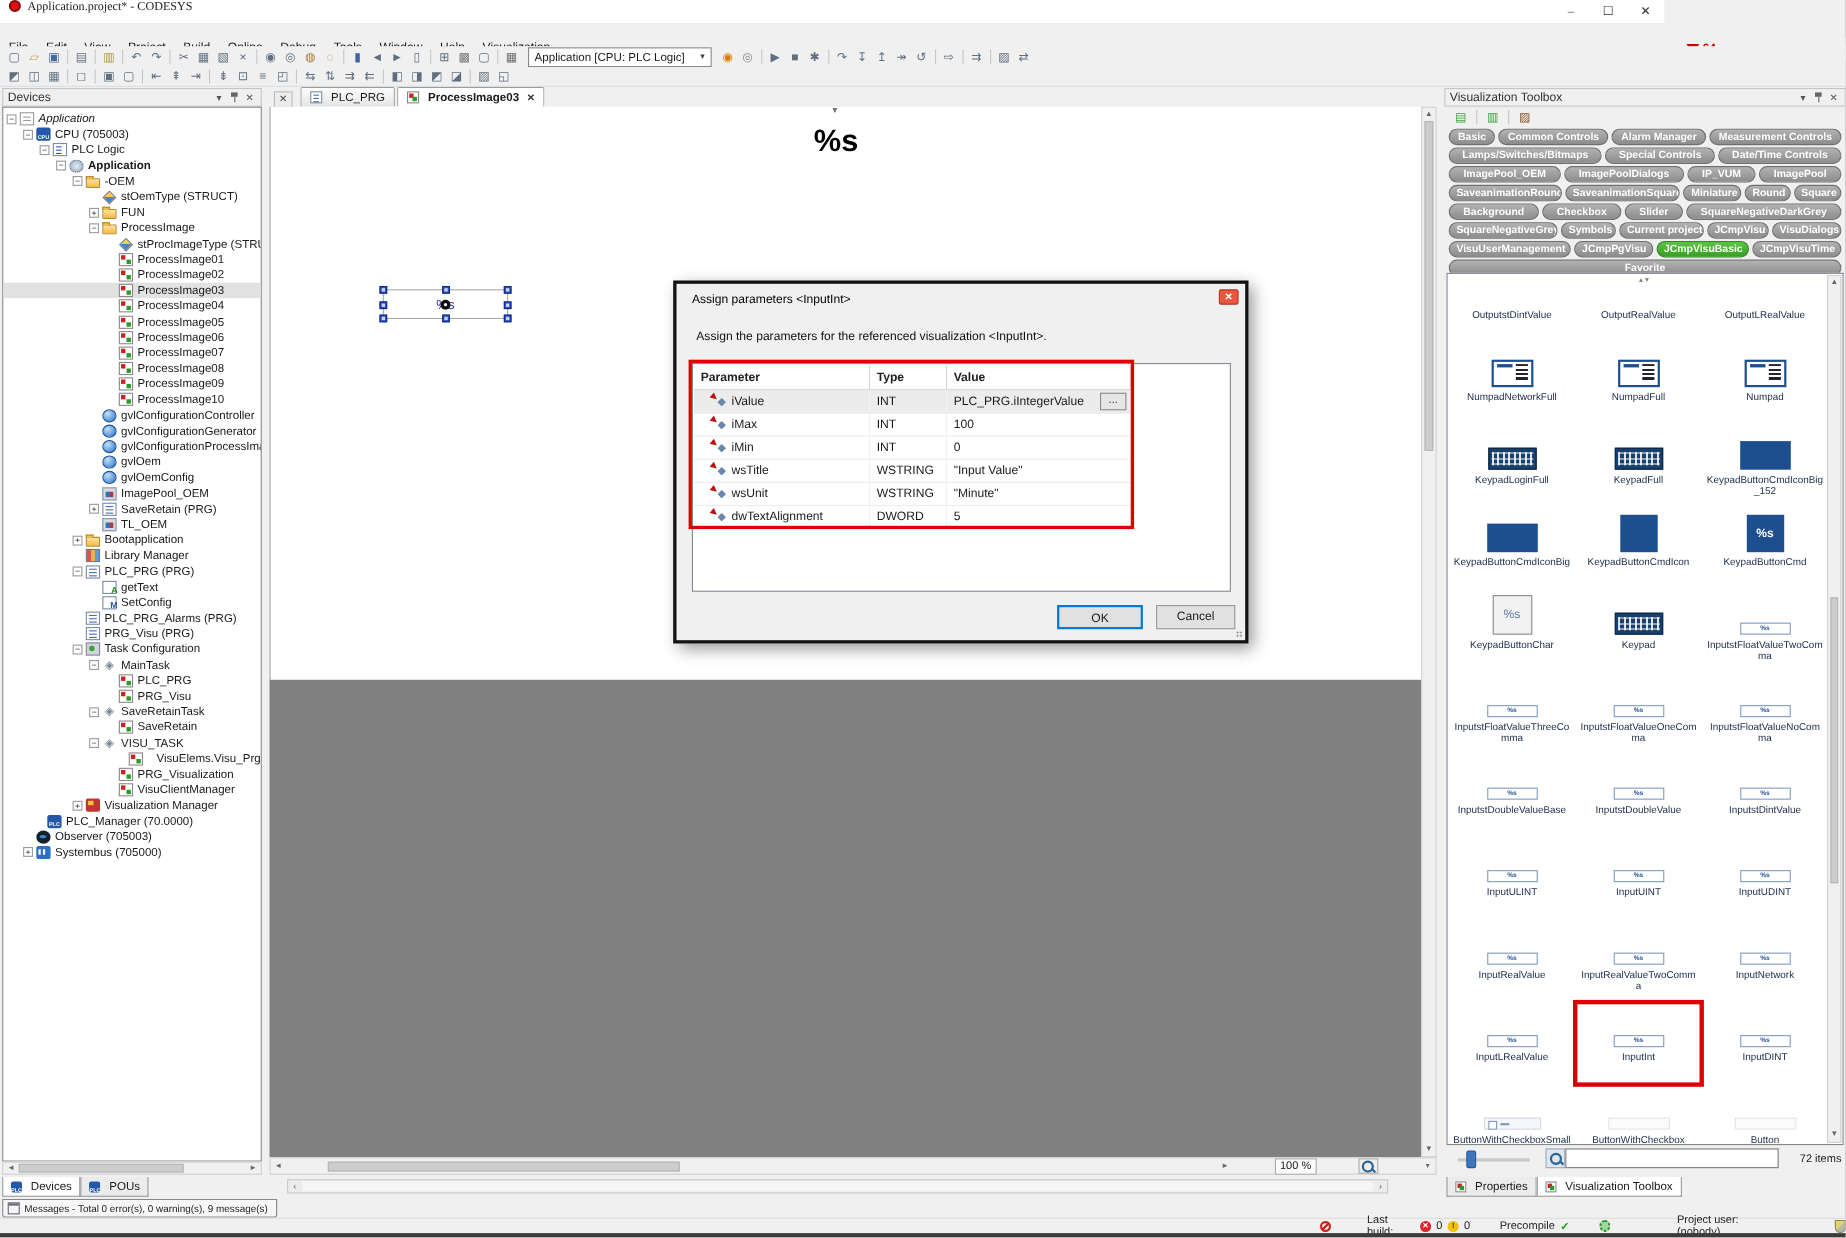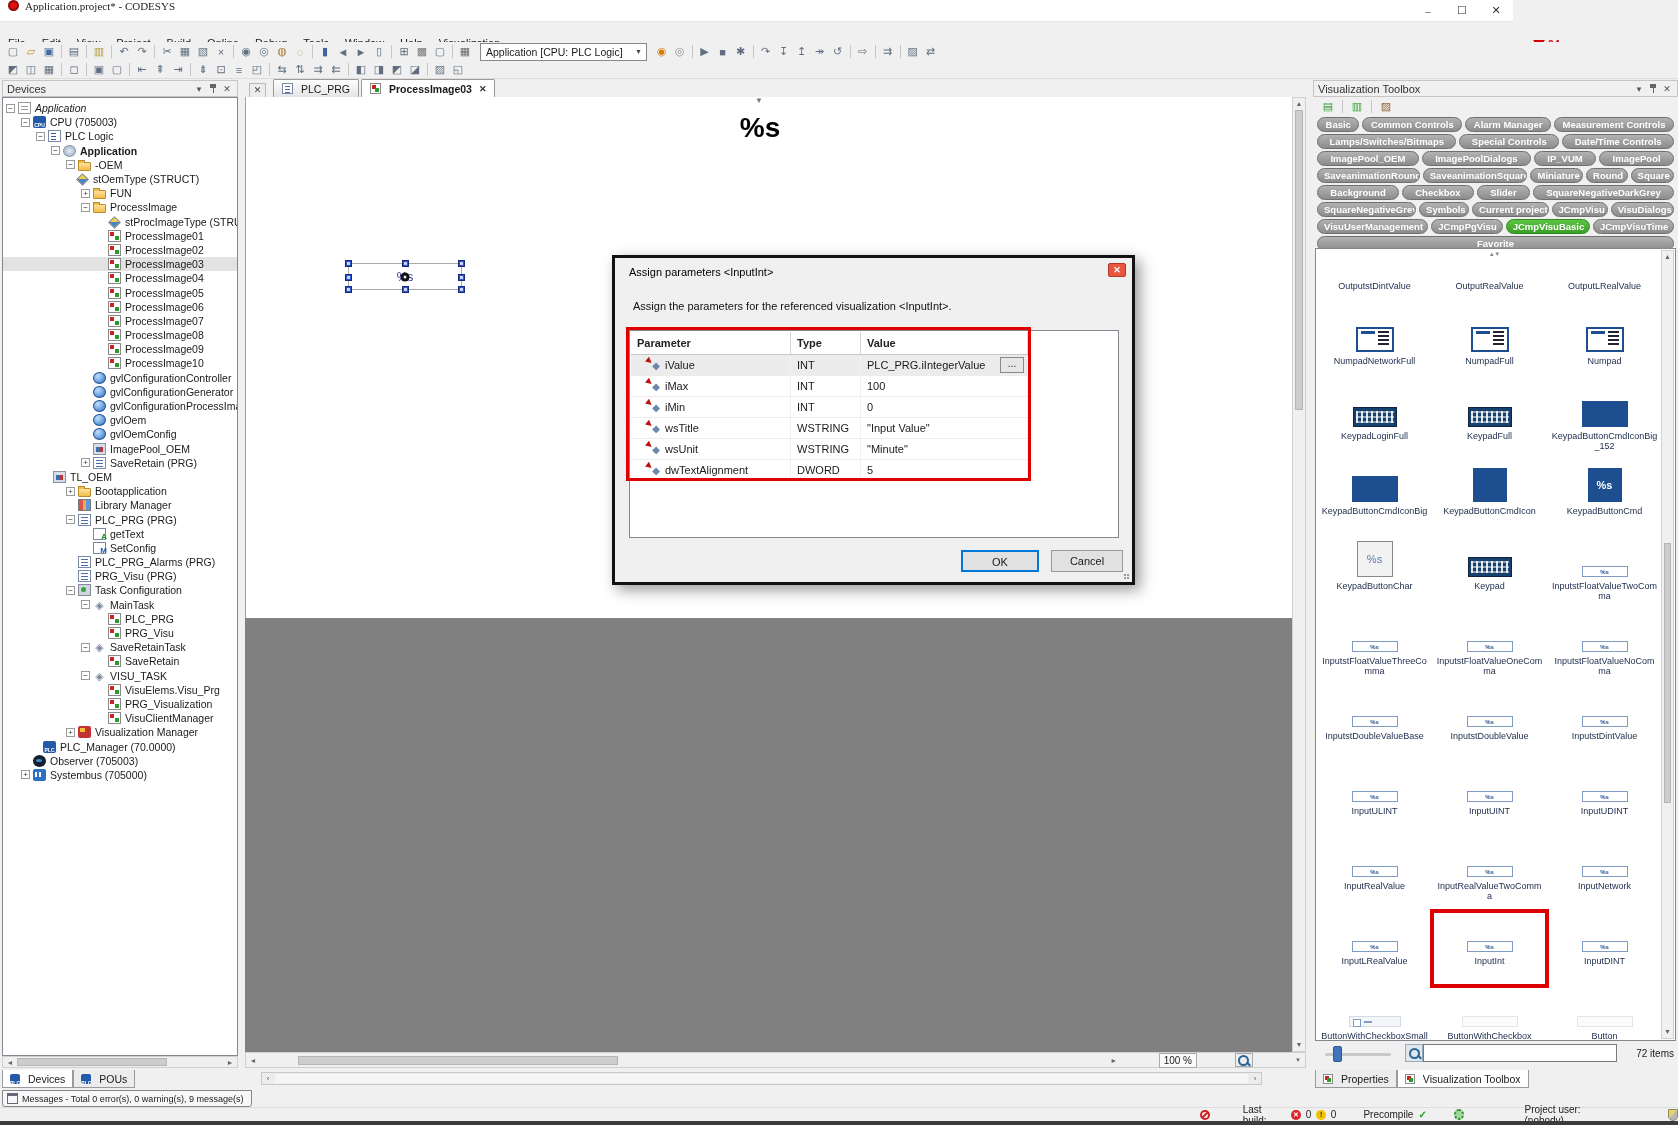--- a/index.html
+++ b/index.html
@@ -335,21 +335,21 @@
       <div class="trow" style="padding-left: 48px;">
         <span class="texp">−</span>
         <span class="ti ti-app"></span>
         <span class="tlab b">Application</span>
       </div>
       <div class="trow" style="padding-left: 63px;">
         <span class="texp">−</span>
         <span class="ti ti-folder"></span>
         <span class="tlab">-OEM</span>
       </div>
-      <div class="trow" style="padding-left: 61px;">
+      <div class="trow" style="padding-left: 78px;">
         <span class="tspc"></span>
         <span class="ti ti-struct"></span>
         <span class="tlab">stOemType (STRUCT)</span>
       </div>
       <div class="trow" style="padding-left: 78px;">
         <span class="texp">+</span>
         <span class="ti ti-folder"></span>
         <span class="tlab">FUN</span>
       </div>
       <div class="trow" style="padding-left: 78px;">
@@ -440,21 +440,21 @@
       <div class="trow" style="padding-left: 78px;">
         <span class="tspc"></span>
         <span class="ti ti-imagepool"></span>
         <span class="tlab">ImagePool_OEM</span>
       </div>
       <div class="trow" style="padding-left: 78px;">
         <span class="texp">+</span>
         <span class="ti ti-prg"></span>
         <span class="tlab">SaveRetain (PRG)</span>
       </div>
-      <div class="trow" style="padding-left: 38px;">
+      <div class="trow" style="padding-left: 78px;">
         <span class="tspc"></span>
         <span class="ti ti-imagepool"></span>
         <span class="tlab">TL_OEM</span>
       </div>
       <div class="trow" style="padding-left: 63px;">
         <span class="texp">+</span>
         <span class="ti ti-folder"></span>
         <span class="tlab">Bootapplication</span>
       </div>
       <div class="trow" style="padding-left: 63px;">
@@ -515,21 +515,21 @@
       <div class="trow" style="padding-left: 93px;">
         <span class="tspc"></span>
         <span class="ti ti-visu"></span>
         <span class="tlab">SaveRetain</span>
       </div>
       <div class="trow" style="padding-left: 78px;">
         <span class="texp">−</span>
         <span class="ti ti-task"></span>
         <span class="tlab">VISU_TASK</span>
       </div>
-      <div class="trow" style="padding-left: 93px;">
+      <div class="trow" style="padding-left: 93px; justify-content: space-between;">
         <span class="tspc"></span>
         <span class="ti ti-visu"></span>
         <span class="tlab">VisuElems.Visu_Prg</span>
       </div>
       <div class="trow" style="padding-left: 93px;">
         <span class="tspc"></span>
         <span class="ti ti-visu"></span>
         <span class="tlab">PRG_Visualization</span>
       </div>
       <div class="trow" style="padding-left: 93px;">

